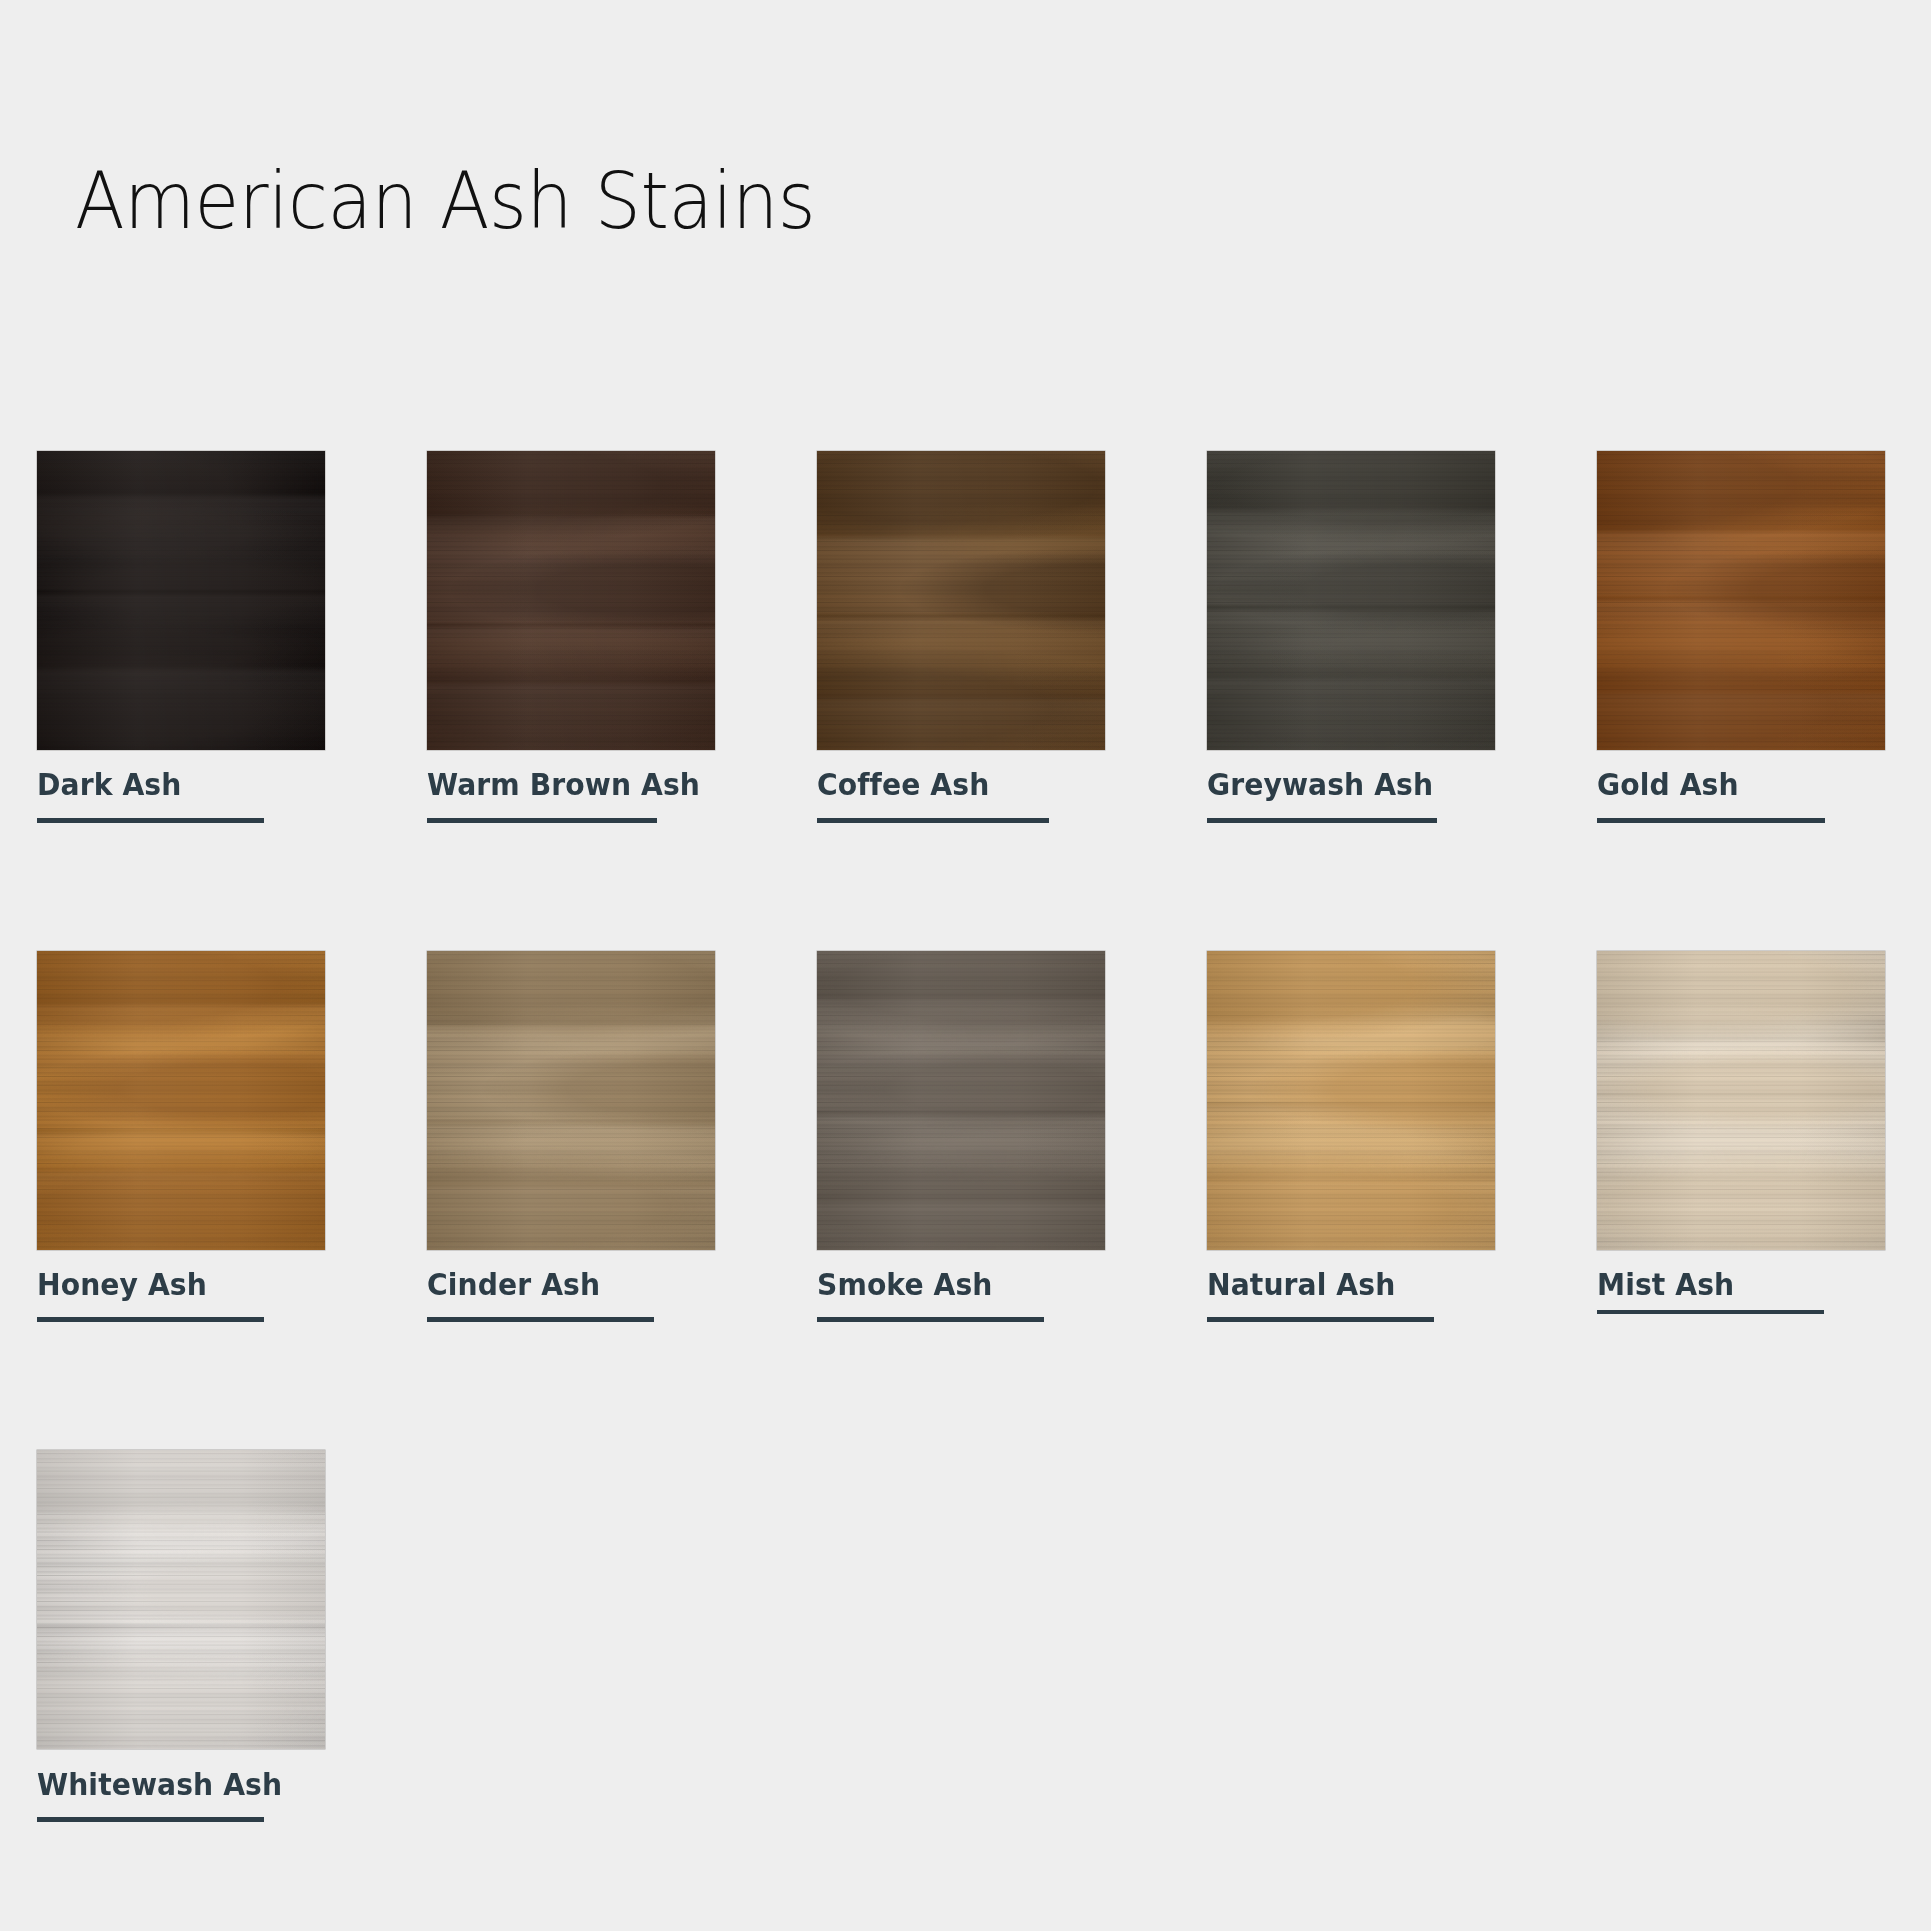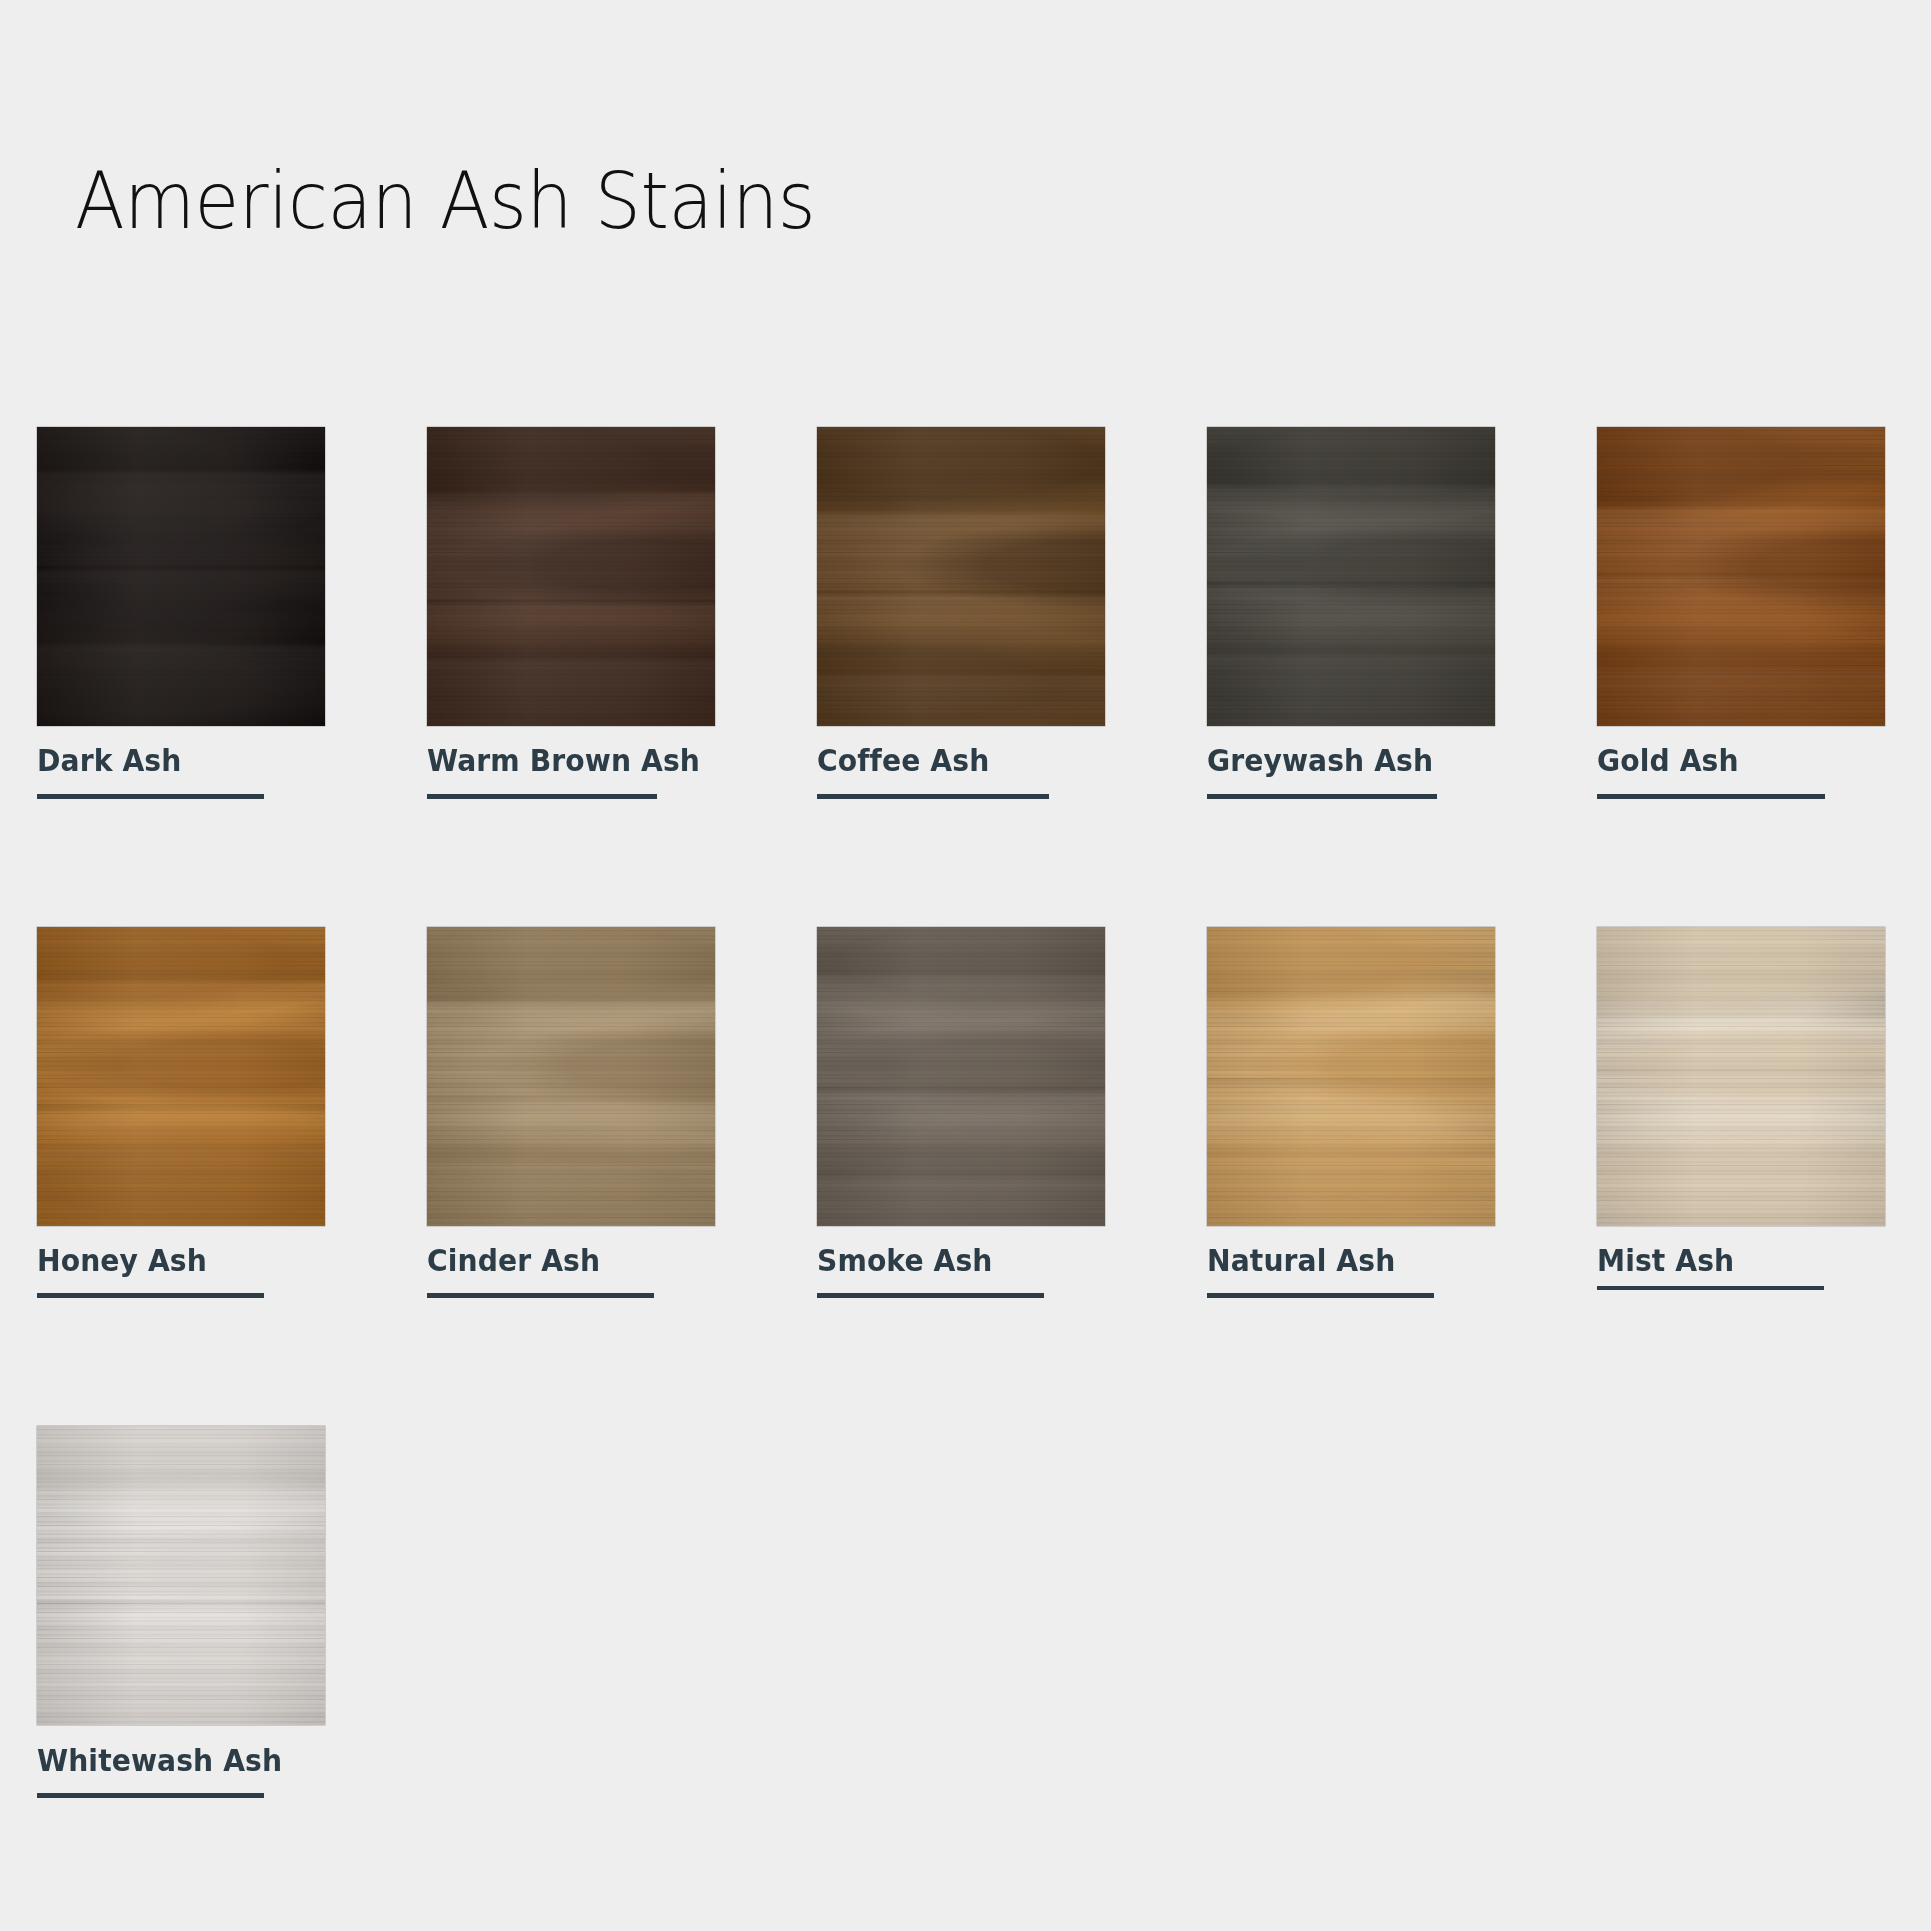--- a/index.html
+++ b/index.html
@@ -26,21 +26,21 @@
     color: #111111;
     font-family: "DejaVu Sans", sans-serif;
     transform: scaleX(0.92);
     transform-origin: left top;
     white-space: nowrap;
   }
 
   #swatch-grid {
     position: absolute;
     left: 37px;
-    top: 427px;
+    top: 451px;
     width: 1854px;
     display: grid;
     grid-template-columns: repeat(5, 288px);
     column-gap: 102px;
     row-gap: 128px;
   }
 
   .swatch-cell {
     width: 288px;
   }

